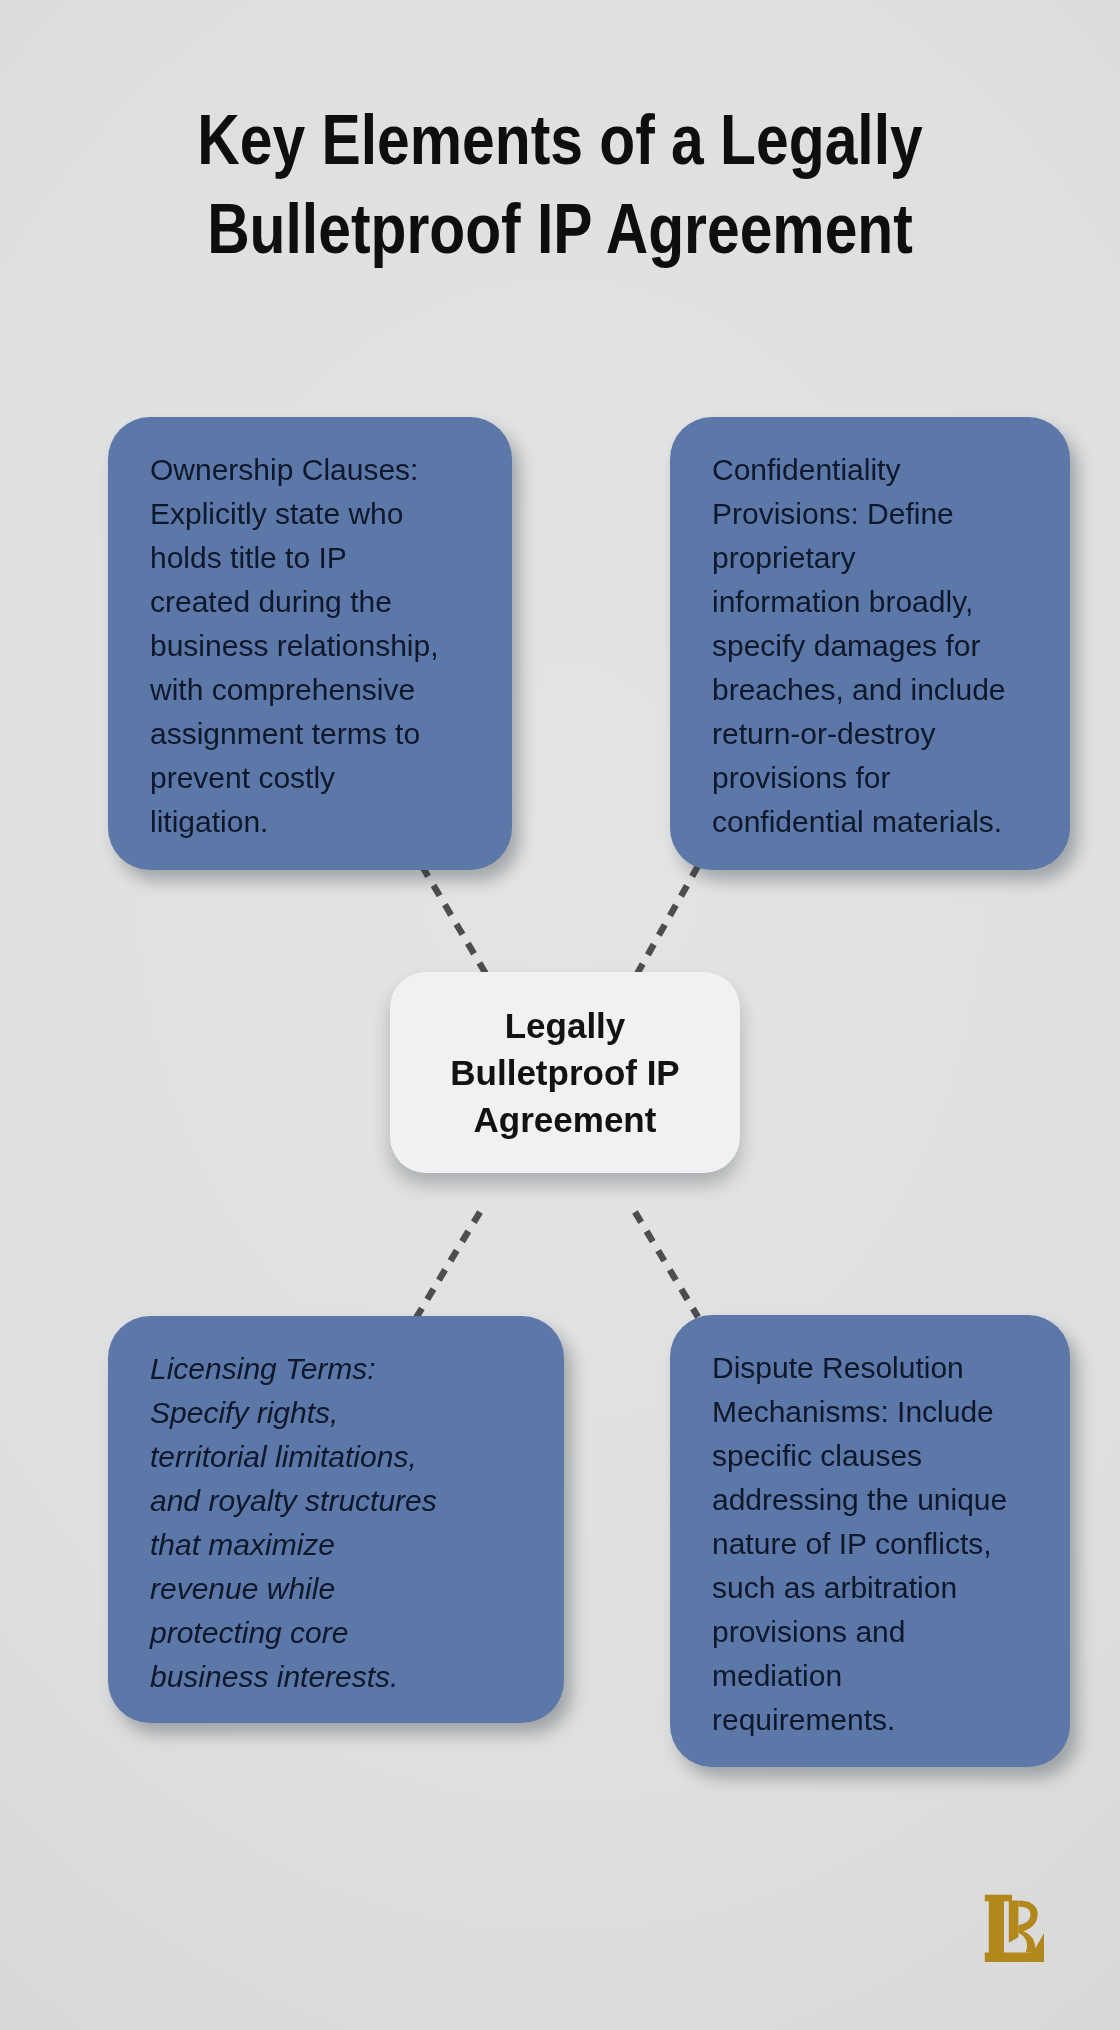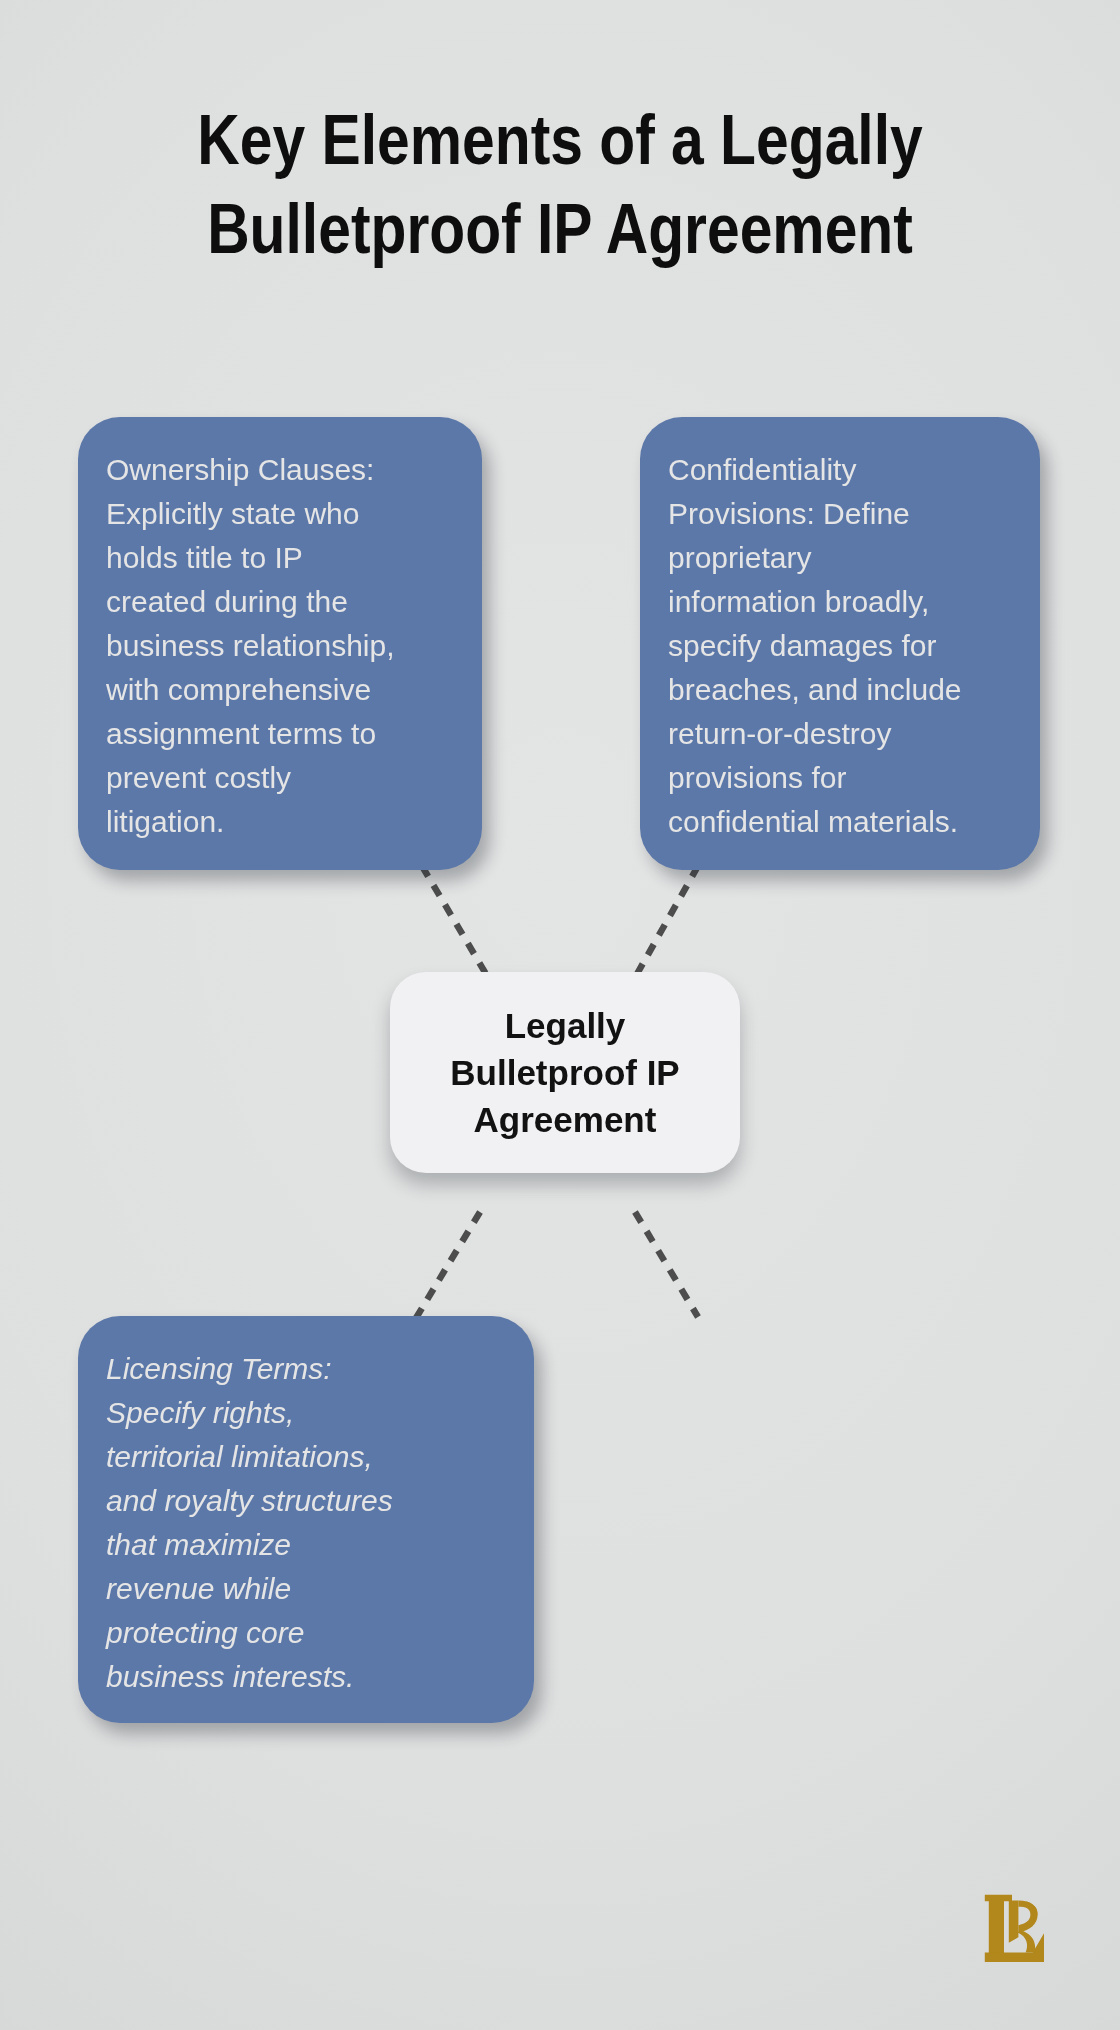--- a/index.html
+++ b/index.html
@@ -17,23 +17,24 @@
     white-space:pre-line;
     transform:scaleX(0.84);transform-origin:50% 50%;
     letter-spacing:0px;
   }
   .connectors{position:absolute;left:0;top:0;}
   .card{
     position:absolute;
     background:#5c78a9;
     border-radius:42px;
     box-shadow:8px 11px 16px rgba(40,45,55,0.33);
-    color:#e5e5e5;
+    color:#0f172a;
     box-sizing:border-box;
-    padding:31px 26px 0 28px;
+    padding:31px 26px 0 42px;
+    margin-left:30px;
   }
   .card p{
     margin:0;
     font-size:30px;line-height:44px;font-weight:400;
     white-space:pre-line;
   }
   .card-tl{left:78px;top:417px;width:404px;height:453px;}
   .card-tr{left:640px;top:417px;width:400px;height:453px;}
   .card-bl{left:78px;top:1316px;width:456px;height:407px;font-style:italic;}
   .card-br{left:640px;top:1315px;width:400px;height:452px;}
@@ -92,20 +93,31 @@
     <p>Licensing Terms:
 Specify rights,
 territorial limitations,
 and royalty structures
 that maximize
 revenue while
 protecting core
 business interests.</p>
   </div>
 
+  <div class="card card-br">
+    <p>Dispute Resolution
+Mechanisms: Include
+specific clauses
+addressing the unique
+nature of IP conflicts,
+such as arbitration
+provisions and
+mediation
+requirements.</p>
+  </div>
 
   <div class="center-node">
     <div class="label">Legally
 Bulletproof IP
 Agreement</div>
   </div>
 
   <div class="logo">
     <svg width="80" height="82" viewBox="0 0 100 100">
       <g fill="#b2871b">

